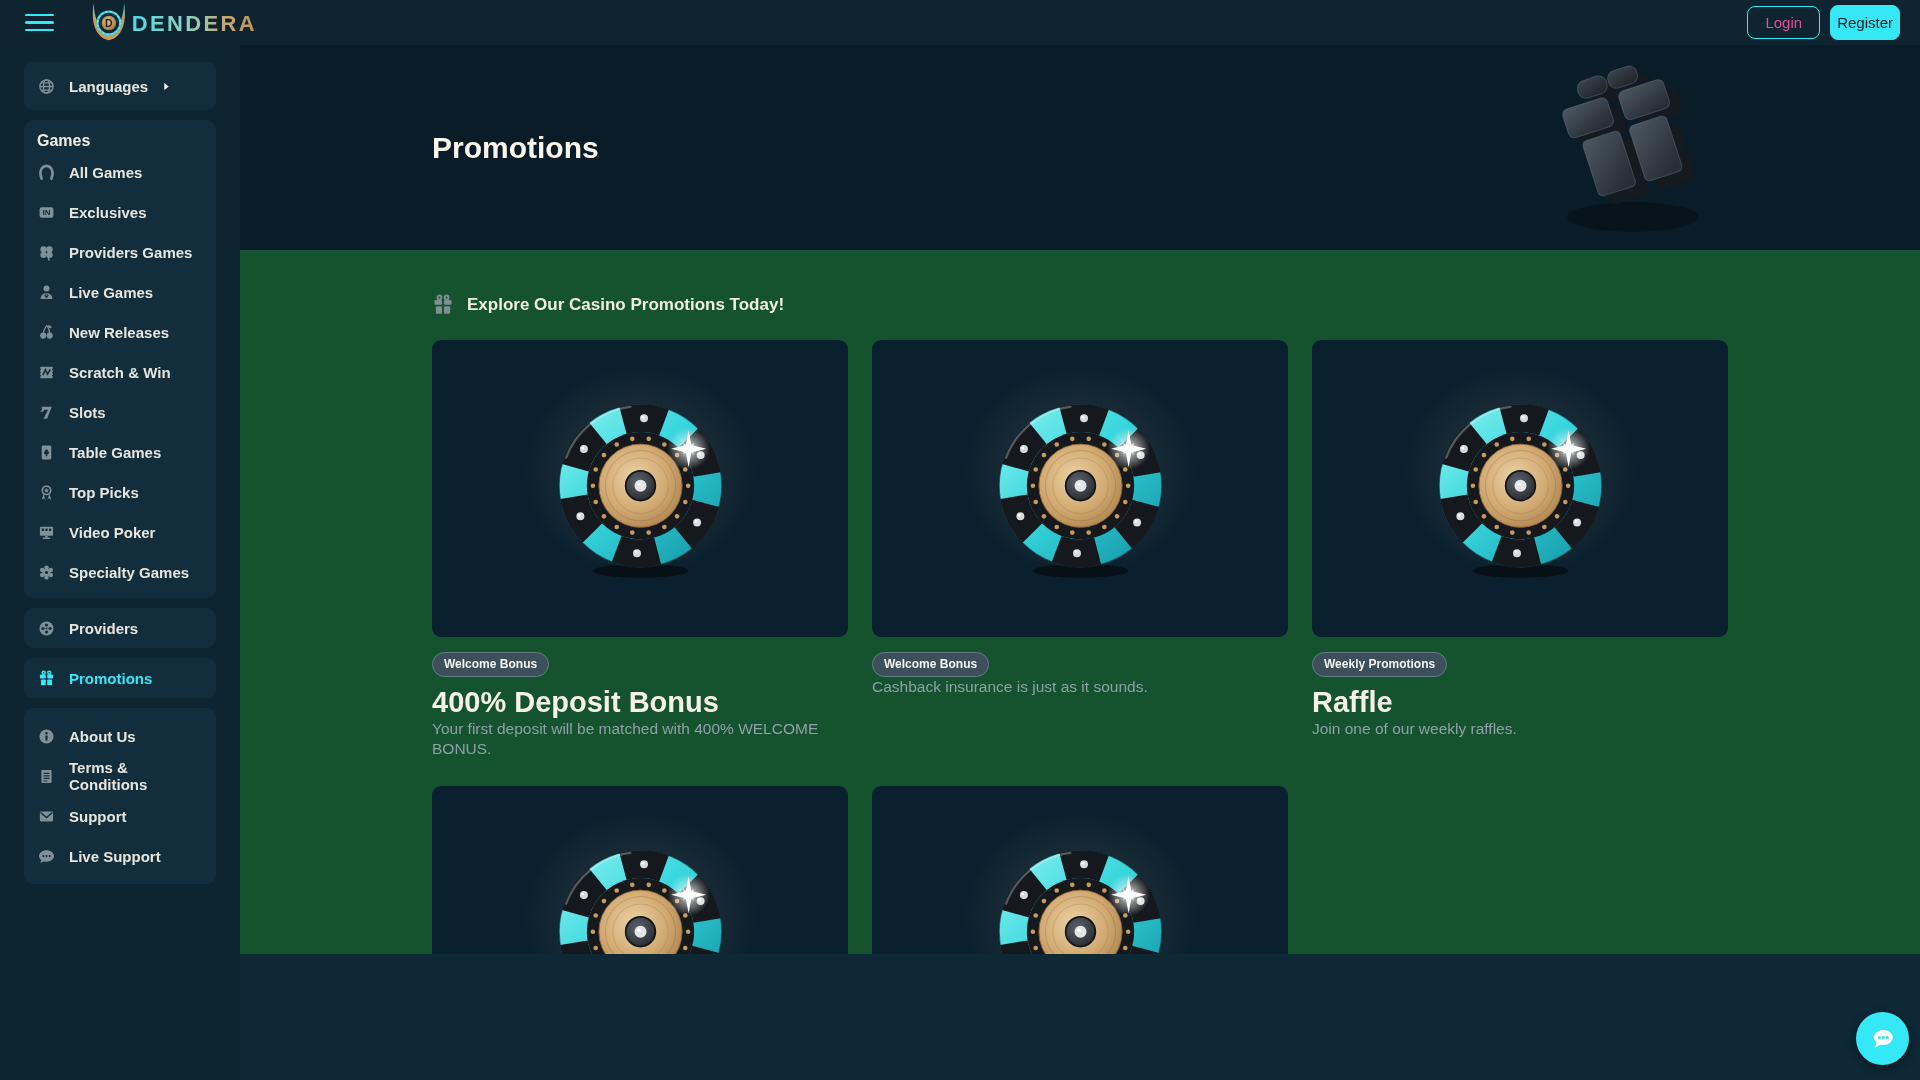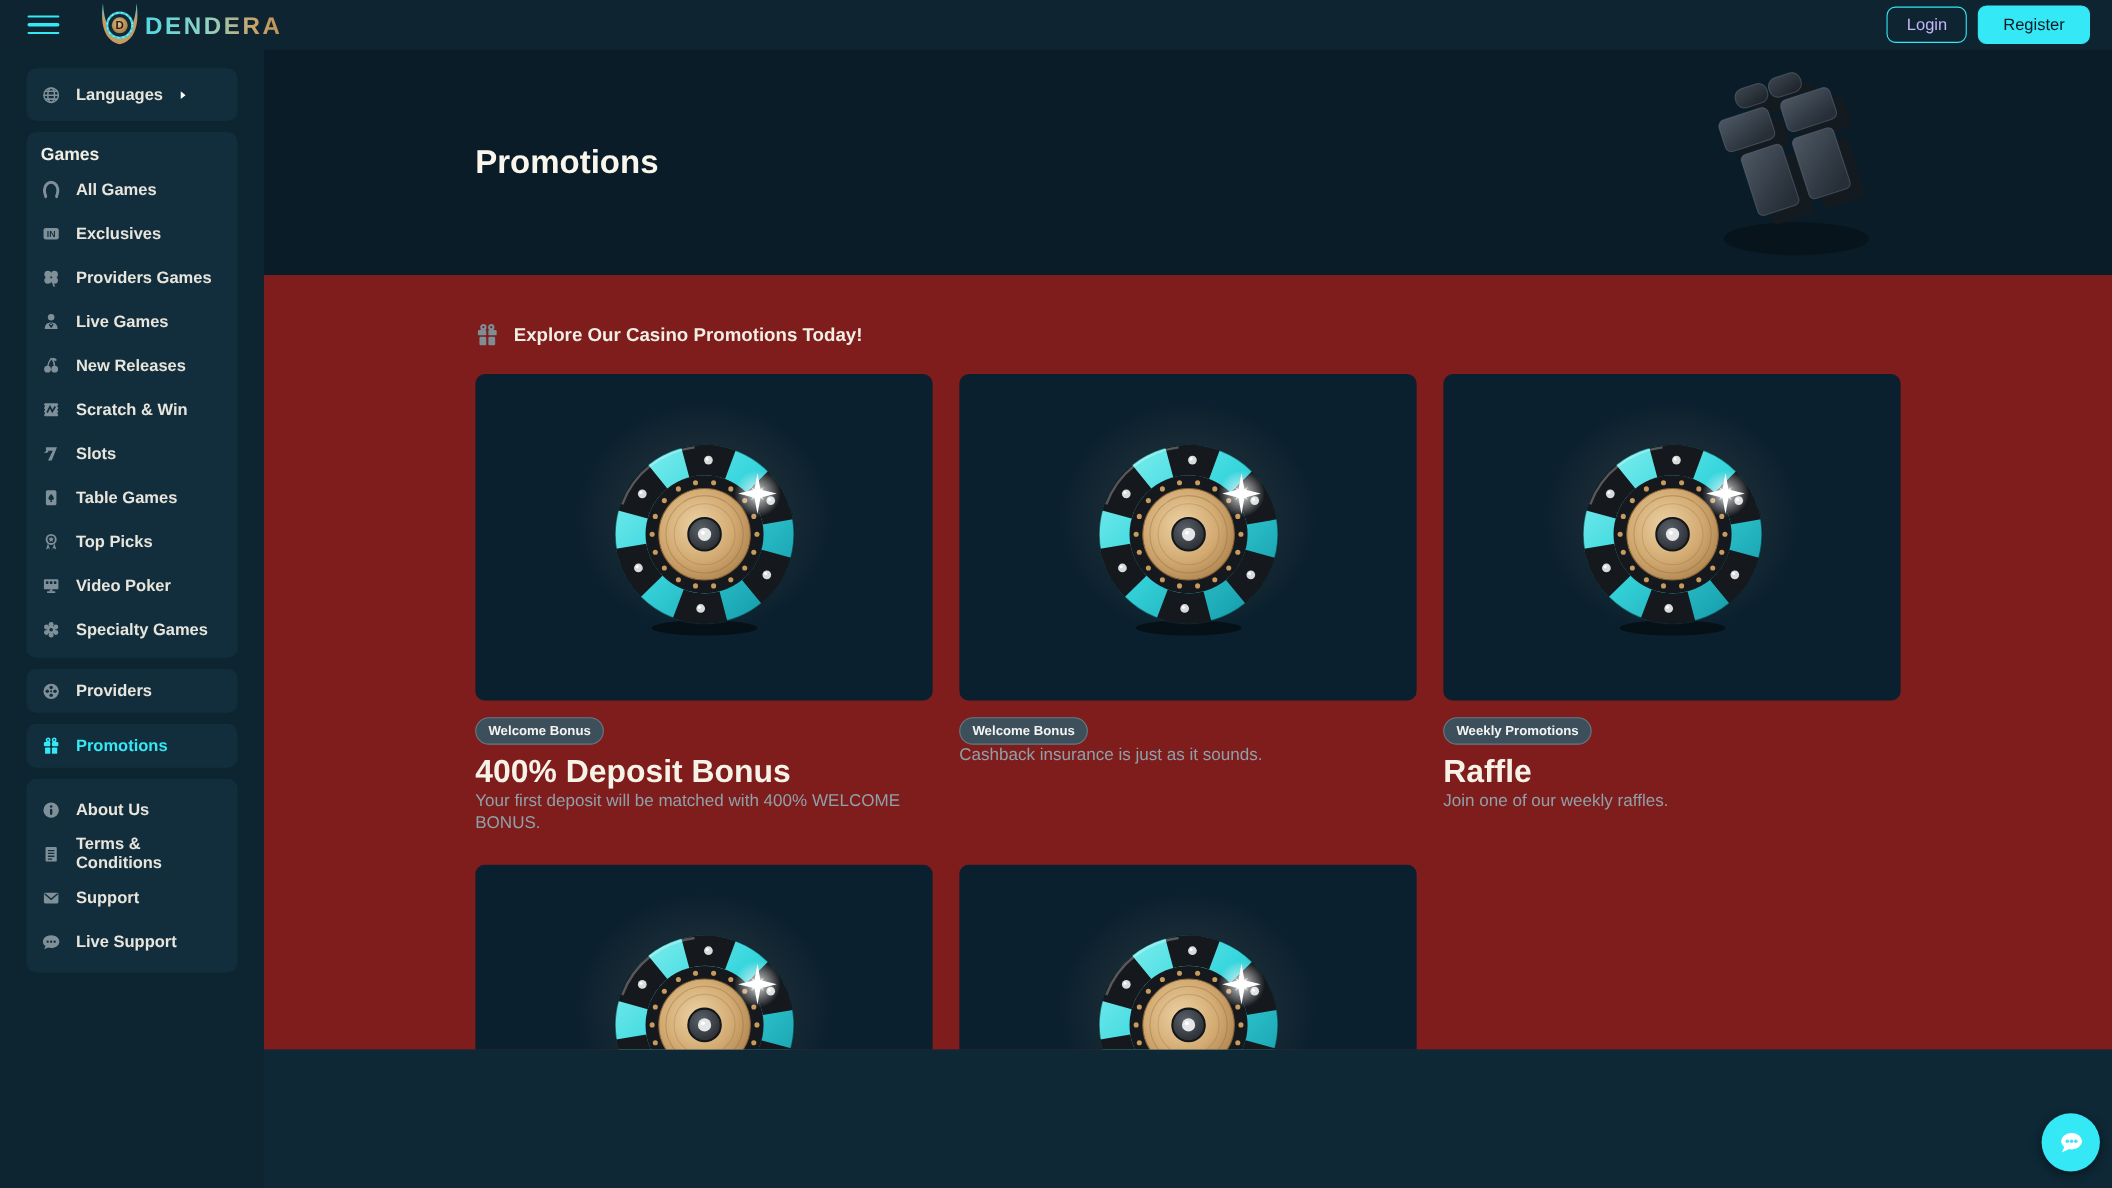--- a/index.html
+++ b/index.html
@@ -8,22 +8,22 @@
         background:#0e2836; font-family:"Liberation Sans",sans-serif; }
 
   
   .topbar{ position:absolute; top:0; left:0; width:1920px; height:45px;
            background:#0e2531; display:flex; align-items:center; padding:0 14px; z-index:6;}
   .hamburger{ width:29px; display:flex; flex-direction:column; gap:5px; cursor:pointer; margin:0 14px 0 11px;}
   .hamburger span{ height:2.6px; background:#35e8f5; border-radius:2px; }
   .logo{ display:flex; align-items:center; margin-left:16px; }
   .top-actions{ margin-left:auto; display:flex; gap:10px; align-items:center; padding-right:6px;}
   .btn{ font-size:15px; border-radius:8px; padding:7px 15px; cursor:pointer; font-family:inherit; line-height:1;}
-  .btn-login{ background:transparent; border:1.5px solid #35e8f5; color:#c4b5fd; padding:8px 17px;}
-  .btn-register{ background:#35e8f5; border:1.5px solid #35e8f5; color:#0a1c26; padding:9px 22px;}
+  .btn-login{ background:transparent; border:1.5px solid #35e8f5; color:#ec4899; padding:8px 17px;}
+  .btn-register{ background:#35e8f5; border:1.5px solid #35e8f5; color:#0a1c26; padding:9px 6px;}
 
   
   .sidebar{ position:absolute; top:45px; left:0; width:240px; height:1035px;
             background:#0d2431; padding:17px 24px; }
   .panel{ background:#122e3c; border-radius:9px; margin-bottom:10px; }
   .side-item{ display:flex; align-items:center; gap:14px; height:40px; padding:0 14px;
               color:#e8e5dc; font-size:15px; font-weight:bold; cursor:pointer; }
   .icn{ width:17px; height:17px; color:#7f9099; flex:none; display:flex;text-align:center; }
   .icn svg{ width:100%; height:100%; display:block; }
   .lang-panel .side-item{ height:48px; }
@@ -34,21 +34,21 @@
   .side-item.active, .side-item.active .icn{ color:#35e8f5; }
 
   
   .banner{ position:absolute; left:240px; top:45px; width:1680px; height:205px; background:#0a1c27; }
   .page-title{ position:absolute; left:192px; top:50%; transform:translateY(-50%);
                color:#faf6ec; font-size:30px; font-weight:bold; }
   .banner-art{ position:absolute; right:190px; top:14px; width:185px; height:180px; }
 
   
   .content{ position:absolute; left:240px; top:250px; width:1680px; height:704px;
-            background:#7f1d1d; overflow:hidden; }
+            background:#14532d; overflow:hidden; }
   .section-head{ position:absolute; left:192px; top:44px; display:flex; align-items:center; gap:13px; }
   .section-head .icn{ width:22px; height:22px; color:#7f8d94; }
   .section-head h2{ font-size:17px; color:#f2eee4; font-weight:bold; }
 
   .cards{ position:absolute; left:192px; top:90px; width:1296px; display:grid;
           grid-template-columns:repeat(3,416px); column-gap:24px; row-gap:26px; }
   .card{ cursor:pointer; }
   .card-img{ height:297px; border-radius:9px;
      background:radial-gradient(ellipse 155px 140px at 50% 44%, rgba(150,143,125,0.22), rgba(150,143,125,0.05) 60%, rgba(0,0,0,0) 75%), #0b202e;
      display:flex; align-items:center; justify-content:center; }

